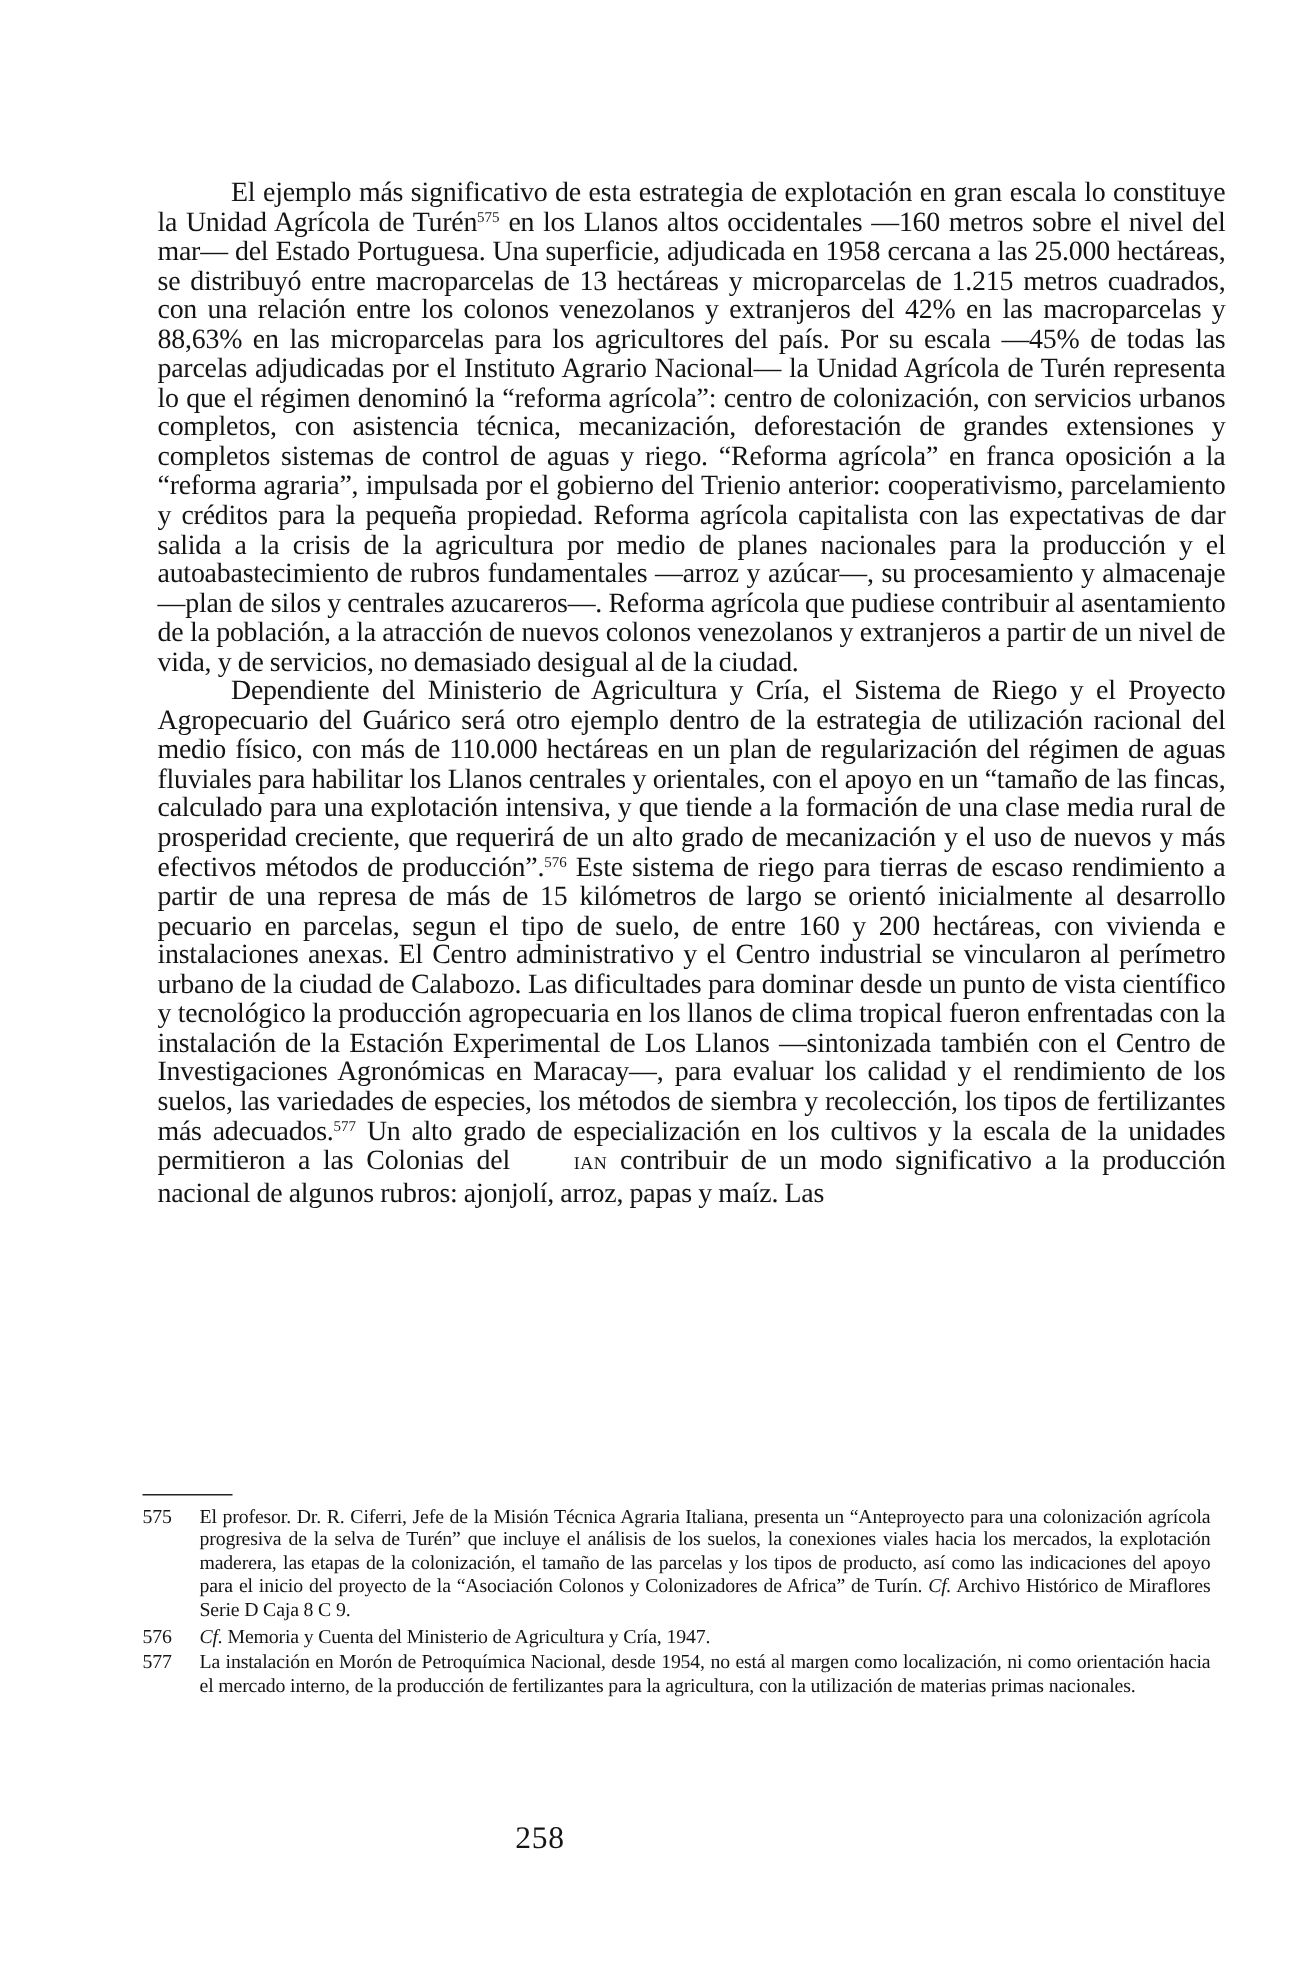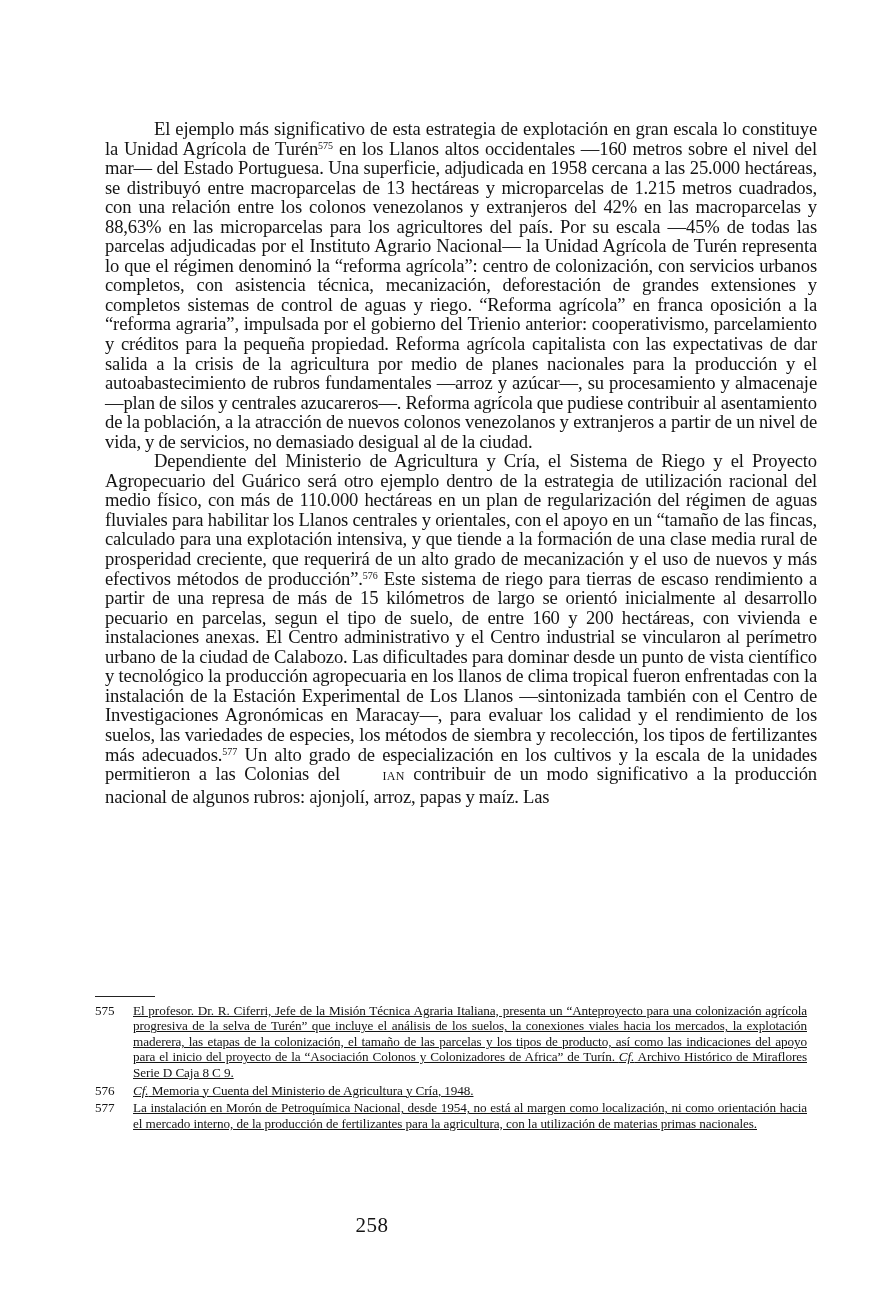--- a/index.html
+++ b/index.html
@@ -63,28 +63,27 @@
     margin: 0 0 2.5px 0;
     letter-spacing: -0.1px;
   }
   .fn-num {
     flex: 0 0 38px;
     width: 38px;
   }
   .fn-text {
     flex: 1 1 auto;
     text-align: justify;
-    text-decoration: underline;
   }
   .fn-text em {
     font-style: italic;
   }
   .page-number {
     position: absolute;
-    left: 16px;
+    left: 4px;
     width: 712px;
     top: 1213px;
     text-align: center;
     font-size: 21px;
     letter-spacing: 0.5px;
   }
 </style>
 </head>
 <body>
 
@@ -101,21 +100,21 @@
 
 <div class="footnote-rule"></div>
 
 <div class="footnotes">
   <div class="fn">
     <span class="fn-num">575</span>
     <span class="fn-text"><span>El profesor. Dr. R. Ciferri, Jefe de la Misión Técnica Agraria Italiana, presenta un “Anteproyecto para una colonización agrícola progresiva de la selva de Turén” que incluye el análisis de los suelos, la conexiones viales hacia los mercados, la explotación maderera, las etapas de la colonización, el tamaño de las parcelas y los tipos de producto, así como las indicaciones del apoyo para el inicio del proyecto de la “Asociación Colonos y Colonizadores de Africa” de Turín. </span><em>Cf.</em><span> Archivo Histórico de Miraflores Serie D Caja 8 C 9.</span></span>
   </div>
   <div class="fn">
     <span class="fn-num">576</span>
-    <span class="fn-text"><em>Cf.</em><span> Memoria y Cuenta del Ministerio de Agricultura y Cría, 1948.</span></span>
+    <span class="fn-text"><em>Cf.</em><span> Memoria y Cuenta del Ministerio de Agricultura y Cría, 1947.</span></span>
   </div>
   <div class="fn">
     <span class="fn-num">577</span>
     <span class="fn-text"><span>La instalación en Morón de Petroquímica Nacional, desde 1954, no está al margen como localización, ni como orientación hacia el mercado interno, de la producción de fertilizantes para la agricultura, con la utilización de materias primas nacionales.</span></span>
   </div>
 </div>
 
 <div class="page-number">258</div>
 
 </body></html>

